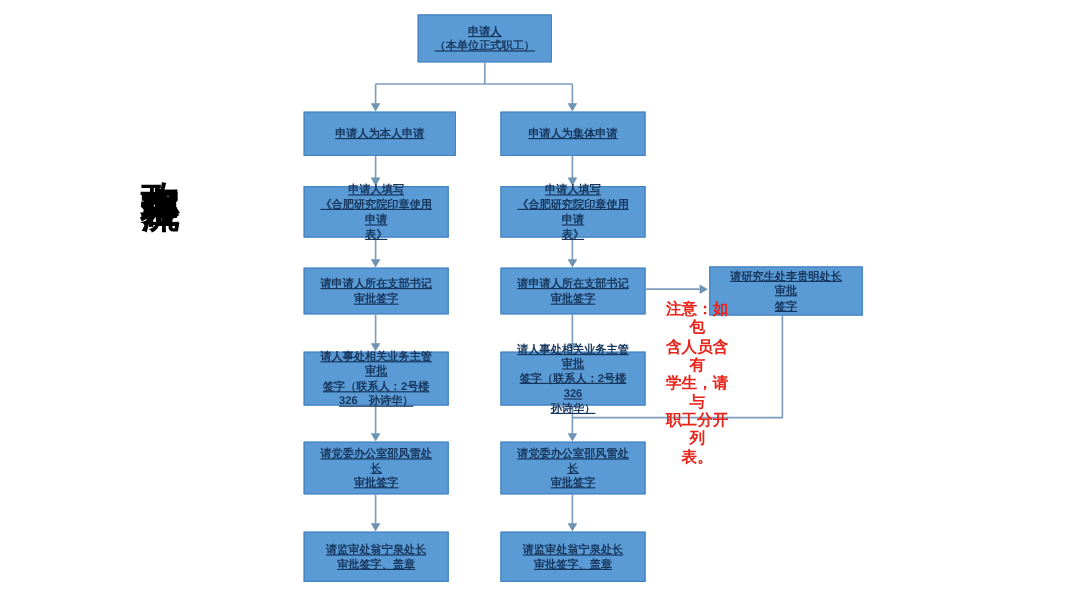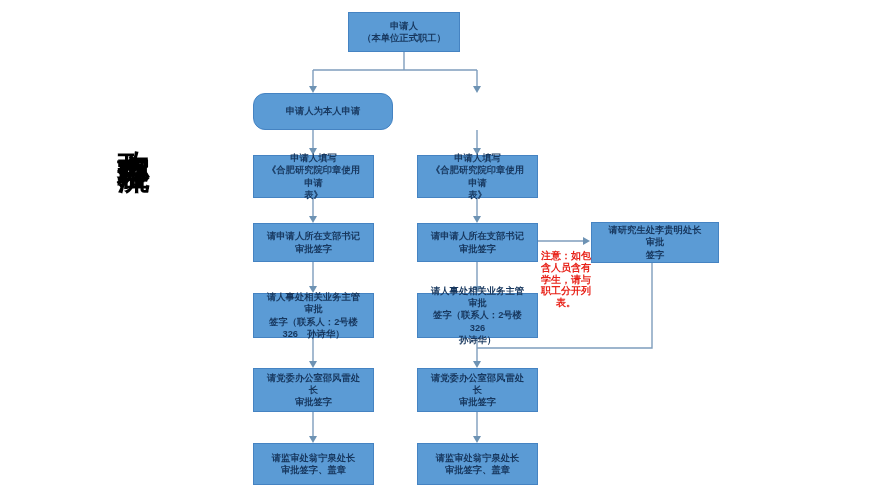--- a/index.html
+++ b/index.html
@@ -7,30 +7,30 @@
   #canvas {
     position:relative; width:889px; height:500px;
     background:#ffffff; overflow:hidden;
   }
   #connectors { position:absolute; left:0; top:0; width:889px; height:500px; }
   .flow-box {
     position:absolute; box-sizing:border-box;
     background:#5b9bd5; border:1px solid #4583c2;
     color:#17375e; font-weight:bold; font-size:9.3px; line-height:1.3;
     display:flex; align-items:center; justify-content:center;
-    text-align:center; white-space:pre-line; padding:2px 12px;
+    text-align:center; white-space:pre-line; padding:2px 12px;text-decoration:underline;
   }
   .page-title {
     position:absolute; left:112px; top:126px;
     writing-mode:vertical-rl; text-orientation:upright;
     font-size:32px; font-weight:900; color:#000000; letter-spacing:2px;
   }
   .note-text {
-    position:absolute; left:537px; top:250px; width:58px;
-    color:#e8231a; font-weight:bold; font-size:10px; line-height:1.18;
+    position:absolute; left:552px; top:250px; width:58px;
+    color:#e8231a; font-weight:bold; font-size:13px; line-height:1.18;
     text-align:center; white-space:pre-line;
   }
 </style>
 </head>
 <body>
 
 <div id="canvas">
 
   <svg id="connectors" viewBox="0 0 889 500" xmlns="http://www.w3.org/2000/svg">
     <g stroke="#7e9dbd" stroke-width="1.4" fill="none">
@@ -74,34 +74,35 @@
       <polygon points="473,436 481,436 477,443"></polygon>
       <polygon points="583,237 583,245 590,241"></polygon>
     </g>
   </svg>
 
   <div class="page-title">政审办理流程</div>
 
   <div class="flow-box" style="left:348px; top:12px; width:112px; height:40px;">申请人
 （本单位正式职工）</div>
 
-  <div class="flow-box" style="left:253px; top:93px;  width:140px; height:37px;border-radius:12px;">申请人为本人申请</div>
+  <div class="flow-box" style="left:253px; top:93px;  width:127px; height:37px;">申请人为本人申请</div>
   <div class="flow-box" style="left:253px; top:155px; width:121px; height:43px;">申请人填写
 《合肥研究院印章使用申请
 表》</div>
   <div class="flow-box" style="left:253px; top:223px; width:121px; height:39px;">请申请人所在支部书记
 审批签字</div>
   <div class="flow-box" style="left:253px; top:293px; width:121px; height:45px;">请人事处相关业务主管审批
 签字（联系人：2号楼
 326　孙诗华）</div>
   <div class="flow-box" style="left:253px; top:368px; width:121px; height:44px;">请党委办公室邵风雷处长
 审批签字</div>
   <div class="flow-box" style="left:253px; top:443px; width:121px; height:42px;">请监审处翁宁泉处长
 审批签字、盖章</div>
 
+  <div class="flow-box" style="left:417px; top:93px;  width:121px; height:37px;">申请人为集体申请</div>
   <div class="flow-box" style="left:417px; top:155px; width:121px; height:43px;">申请人填写
 《合肥研究院印章使用申请
 表》</div>
   <div class="flow-box" style="left:417px; top:223px; width:121px; height:39px;">请申请人所在支部书记
 审批签字</div>
   <div class="flow-box" style="left:417px; top:293px; width:121px; height:45px;">请人事处相关业务主管审批
 签字（联系人：2号楼326
 孙诗华）</div>
   <div class="flow-box" style="left:417px; top:368px; width:121px; height:44px;">请党委办公室邵风雷处长
 审批签字</div>

